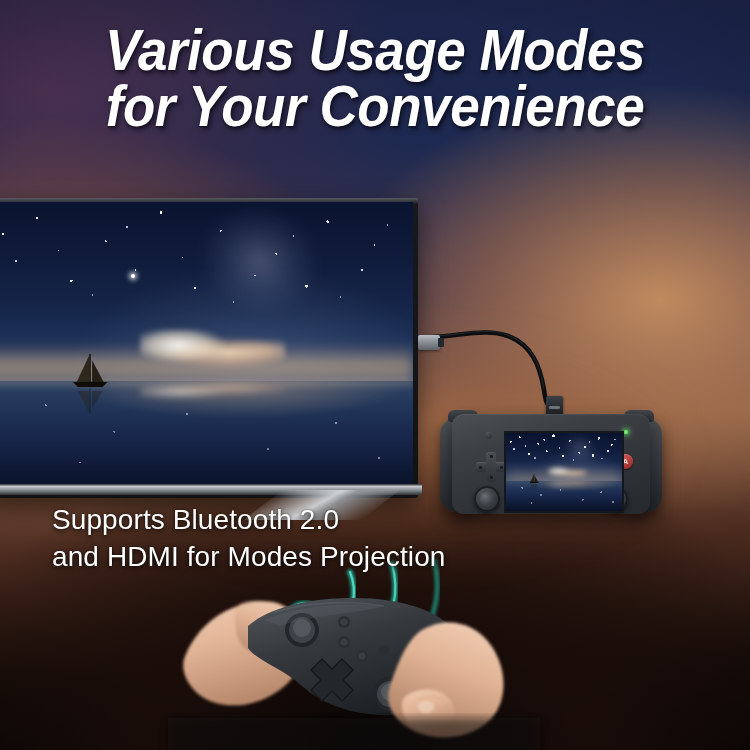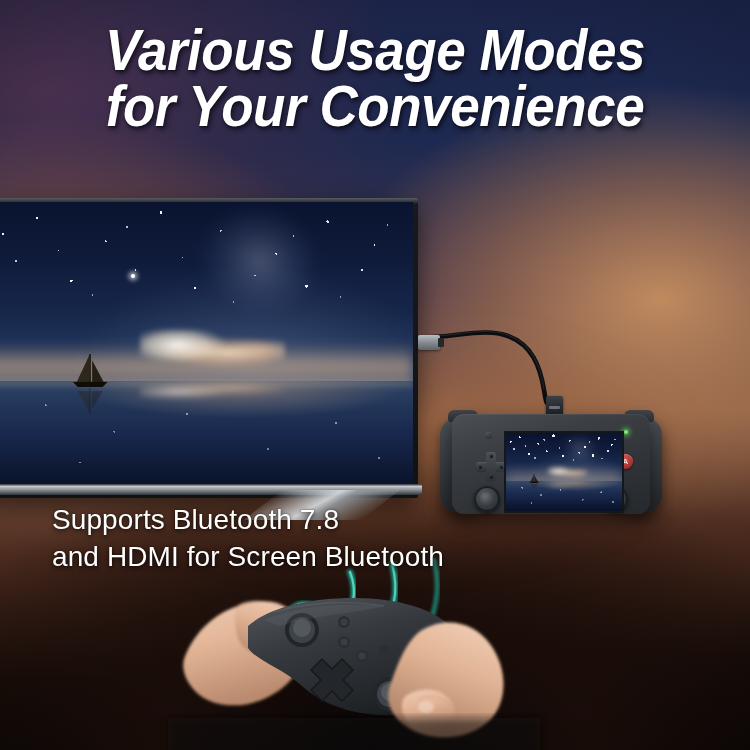--- a/index.html
+++ b/index.html
@@ -491,22 +491,22 @@
                  C244,168 230,160 226,148 C223,139 223,132 228,128 Z" fill="url(#skin)"></path>
         <path d="M240,132 C252,126 266,128 272,138" fill="none" stroke="#c79a7c" stroke-width="1.2" opacity="0.5"></path>
         <ellipse cx="248" cy="139" rx="8" ry="6" fill="#f3dccb" opacity="0.55"></ellipse>
       </g>
 
       <rect x="-10" y="150" width="372" height="44" fill="#0a0708" opacity="0.55" filter="url(#softer)"></rect>
     </svg>
   </div>
 
   <div class="subtitle">
-    <span class="s1">Supports Bluetooth 7.8</span>
-    <span class="s2">and HDMI for Screen Bluetooth</span>
+    <span class="s1">Supports Bluetooth 2.0</span>
+    <span class="s2">and HDMI for Modes Projection</span>
   </div>
 
   <div class="headline">
     <span class="l1">Various Usage Modes</span>
     <span class="l2">for Your Convenience</span>
   </div>
 
 </div>
 
 </body></html>

